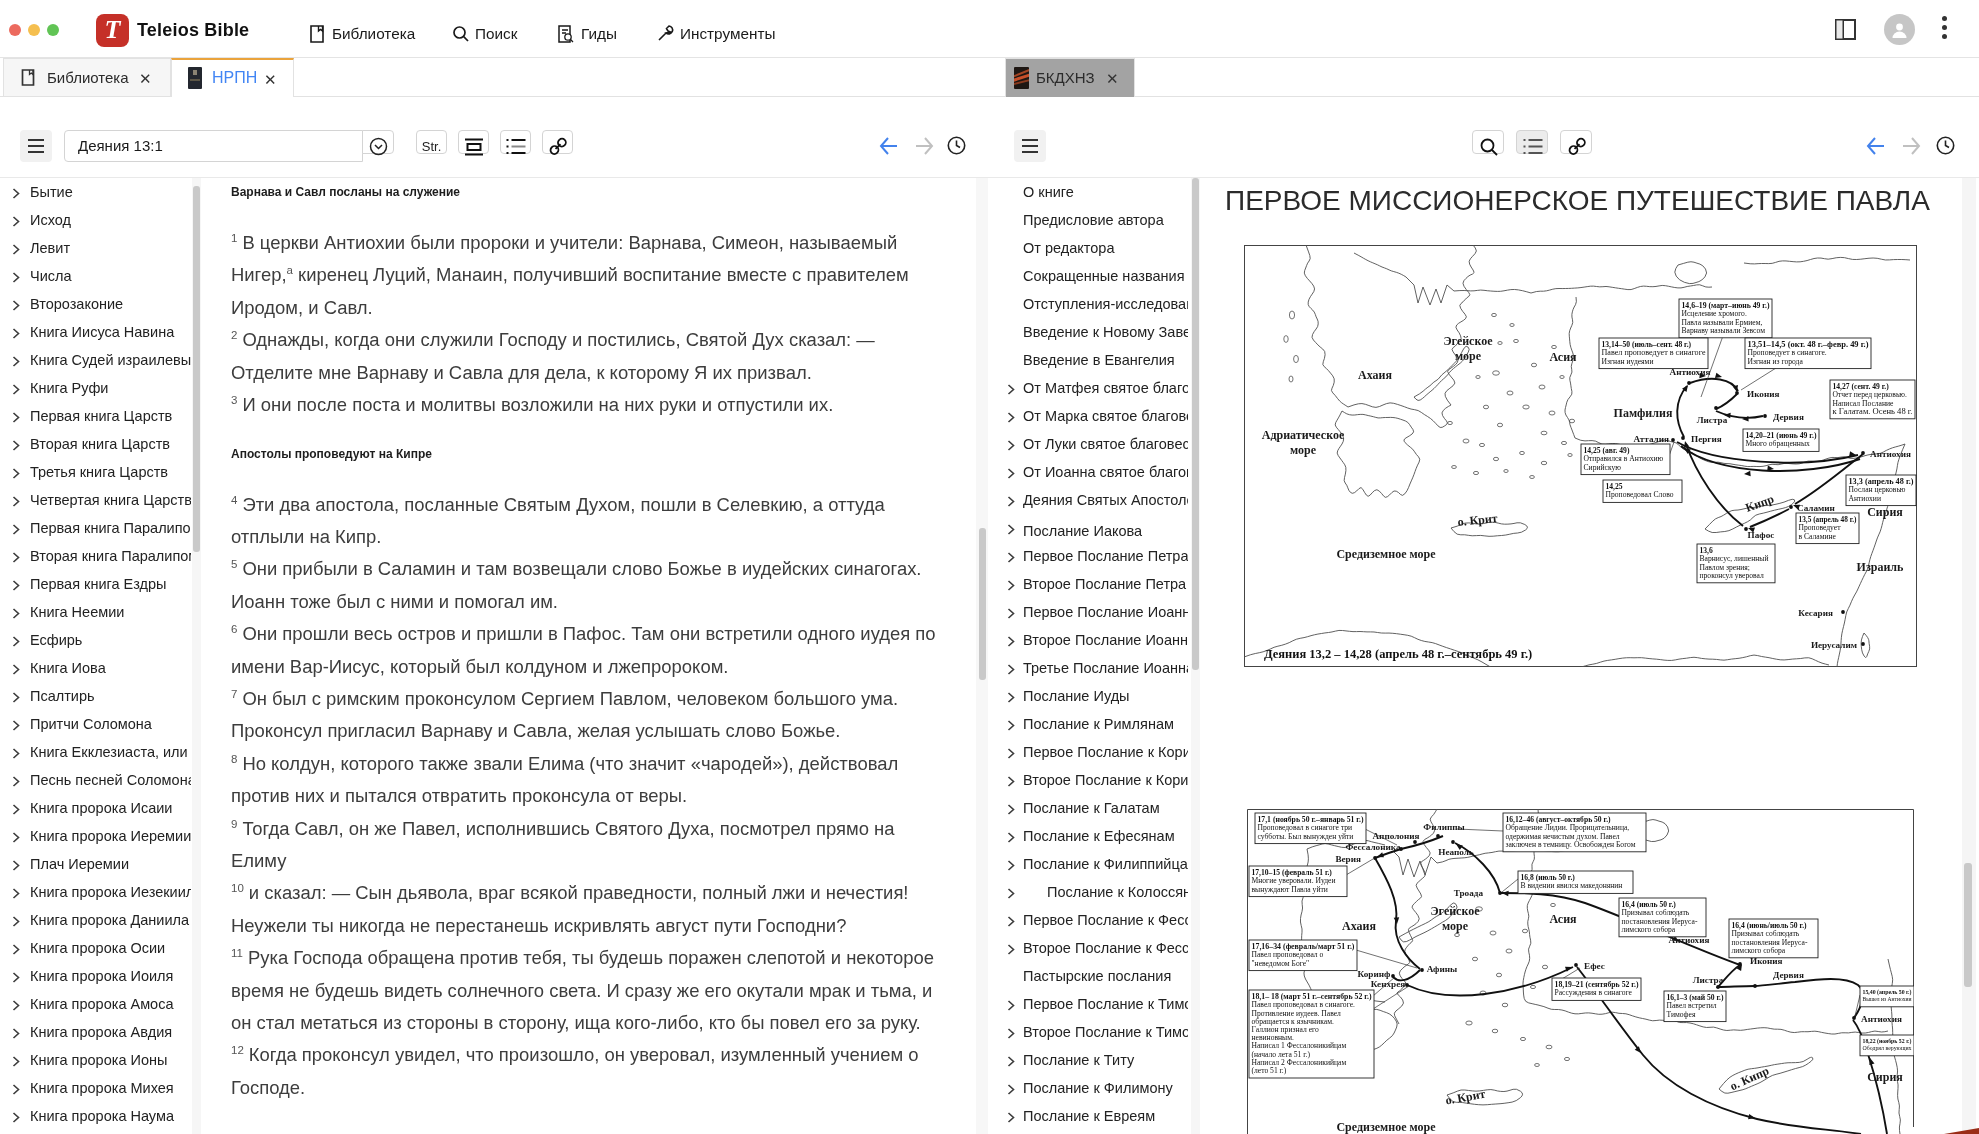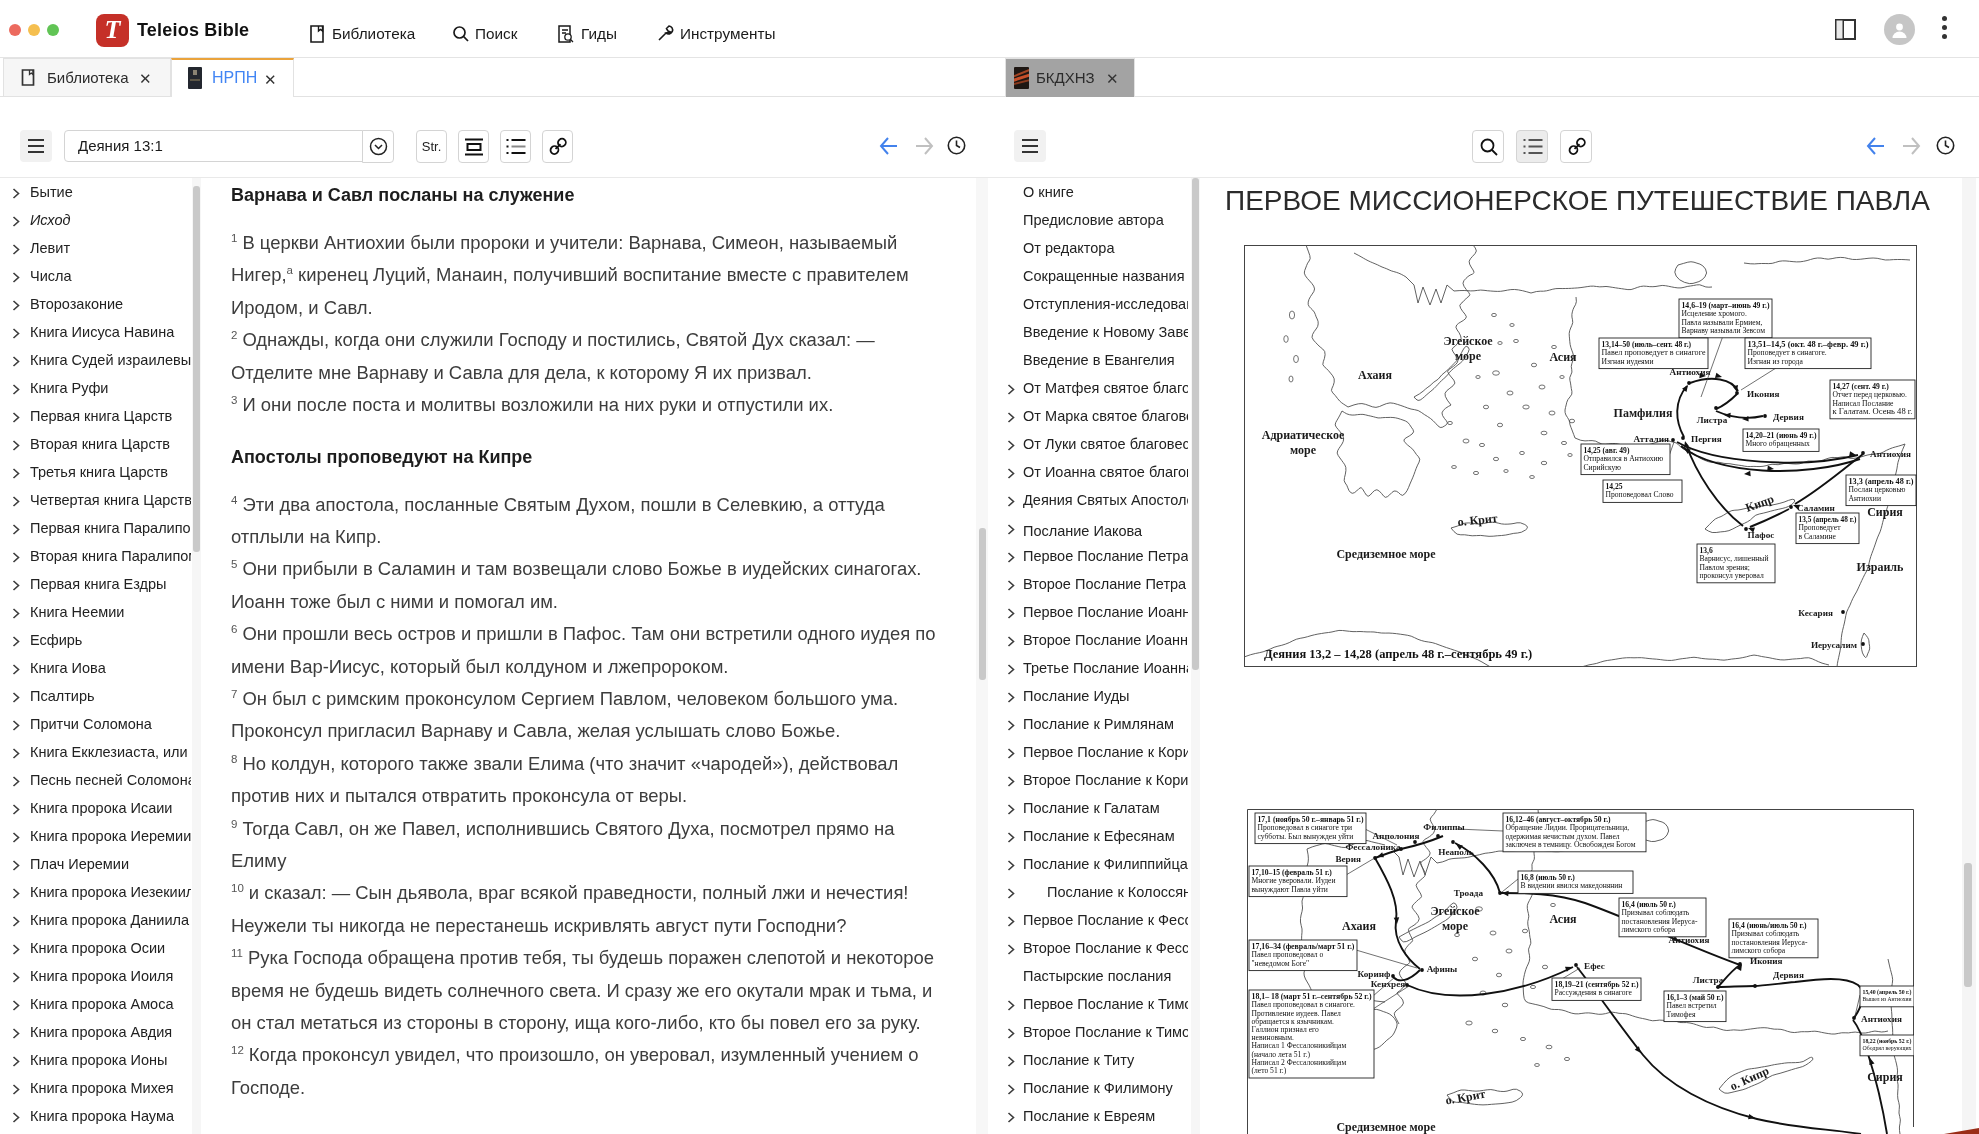--- a/index.html
+++ b/index.html
@@ -18,33 +18,33 @@
   
   #tabbar { position:absolute; left:0; top:58px; width:1979px; height:39px; background:#fff; }
   #tabbar .baseline { position:absolute; left:0; bottom:0; width:1979px; height:1px; background:#e2e2e2; }
   .tab { position:absolute; top:0; height:39px; font-size:15px; }
   .tab1 { left:3px; width:168px; background:#f6f6f6; border:1px solid #e2e2e2; }
   .tab2 { left:171px; width:123px; background:#fff; border-right:1px solid #e2e2e2; border-left:1px solid #e2e2e2; border-top:2px solid #eaa33c; }
   .tab3 { left:1005px; width:130px; background:#a3a3a3; border:1px solid #e2e2e2; border-bottom:none; }
   .tabx { position:absolute; top:11px; font-size:15px; color:#333; }
   
   #toolbar { position:absolute; left:0; top:97px; width:1979px; height:81px; background:#fff; border-bottom:1px solid #e9e9e9; }
-  .btn { position:absolute; top:33px; height:33px; border:1px solid #d4d4d4; border-radius:4px; background:#fff; }
+  .btn { position:absolute; top:33px; height:24px; border:1px solid #d4d4d4; border-radius:4px; background:#fff; }
   .hamb { position:absolute; top:33px; width:32px; height:32px; background:#f1f1f1; border-radius:4px; border:none; }
   .hamb i { display:block; position:absolute; left:8px; width:16px; height:2px; background:#333; }
   .inputbox { position:absolute; top:33px; height:32px; border:1px solid #d4d4d4; background:#fff; font-size:15px; color:#1a1a1a; line-height:30px; padding-left:13px; }
   
   #content { position:absolute; left:0; top:178px; width:1979px; height:956px; }
   .sideitem { position:absolute; font-size:14.5px; color:#222; white-space:nowrap; }
   .sbtrack { position:absolute; background:#f6f6f6; }
   .sbthumb { position:absolute; background:#c9c9c9; border-radius:3px; }
   
   #btext { position:absolute; left:231px; top:0; width:720px; }
   .bl { position:absolute; left:0; font-size:18.45px; color:#3d3d3d; white-space:nowrap; }
-  .bh { position:absolute; left:0; font-size:18px; font-weight:bold; color:#1d1d1d; white-space:nowrap; }
+  .bh { position:absolute; left:0; font-size:12px; font-weight:bold; color:#1d1d1d; white-space:nowrap; }
   .vn { font-size:11.5px; color:#555; vertical-align:7px; margin-right:5px; }
   .fn { font-size:11.5px; color:#555; vertical-align:7px; }
   
   .maptitle { position:absolute; font-size:28px; color:#2b2b2b; white-space:nowrap; }
 </style>
 </head>
 <body>
 <div id="page">
 
   <div id="header">
@@ -210,21 +210,21 @@
   <div id="content">
 
     <div id="lsidebar" class="abs" style="left:0;top:0;width:191px;height:956px;overflow:hidden;">
         <svg class="abs" style="left:12px;top:10px" width="8" height="11" viewBox="0 0 8 11">
           <path d="M1.5 1 L6.5 5.5 L1.5 10" fill="none" stroke="#3c3c3c" stroke-width="1.6"></path>
         </svg>
 <div class="sideitem" style="left:30px;top:6px;">Бытие</div>
 <svg class="abs" style="left:12px;top:38px" width="8" height="11" viewBox="0 0 8 11">
           <path d="M1.5 1 L6.5 5.5 L1.5 10" fill="none" stroke="#3c3c3c" stroke-width="1.6"></path>
         </svg>
-<div class="sideitem" style="left:30px;top:34px;font-style:italic;">Исход</div>
+<div class="sideitem" style="left:30px;top:34px;">Исход</div>
 <svg class="abs" style="left:12px;top:66px" width="8" height="11" viewBox="0 0 8 11">
           <path d="M1.5 1 L6.5 5.5 L1.5 10" fill="none" stroke="#3c3c3c" stroke-width="1.6"></path>
         </svg>
 <div class="sideitem" style="left:30px;top:62px;">Левит</div>
 <svg class="abs" style="left:12px;top:94px" width="8" height="11" viewBox="0 0 8 11">
           <path d="M1.5 1 L6.5 5.5 L1.5 10" fill="none" stroke="#3c3c3c" stroke-width="1.6"></path>
         </svg>
 <div class="sideitem" style="left:30px;top:90px;">Числа</div>
 <svg class="abs" style="left:12px;top:122px" width="8" height="11" viewBox="0 0 8 11">
           <path d="M1.5 1 L6.5 5.5 L1.5 10" fill="none" stroke="#3c3c3c" stroke-width="1.6"></path>

